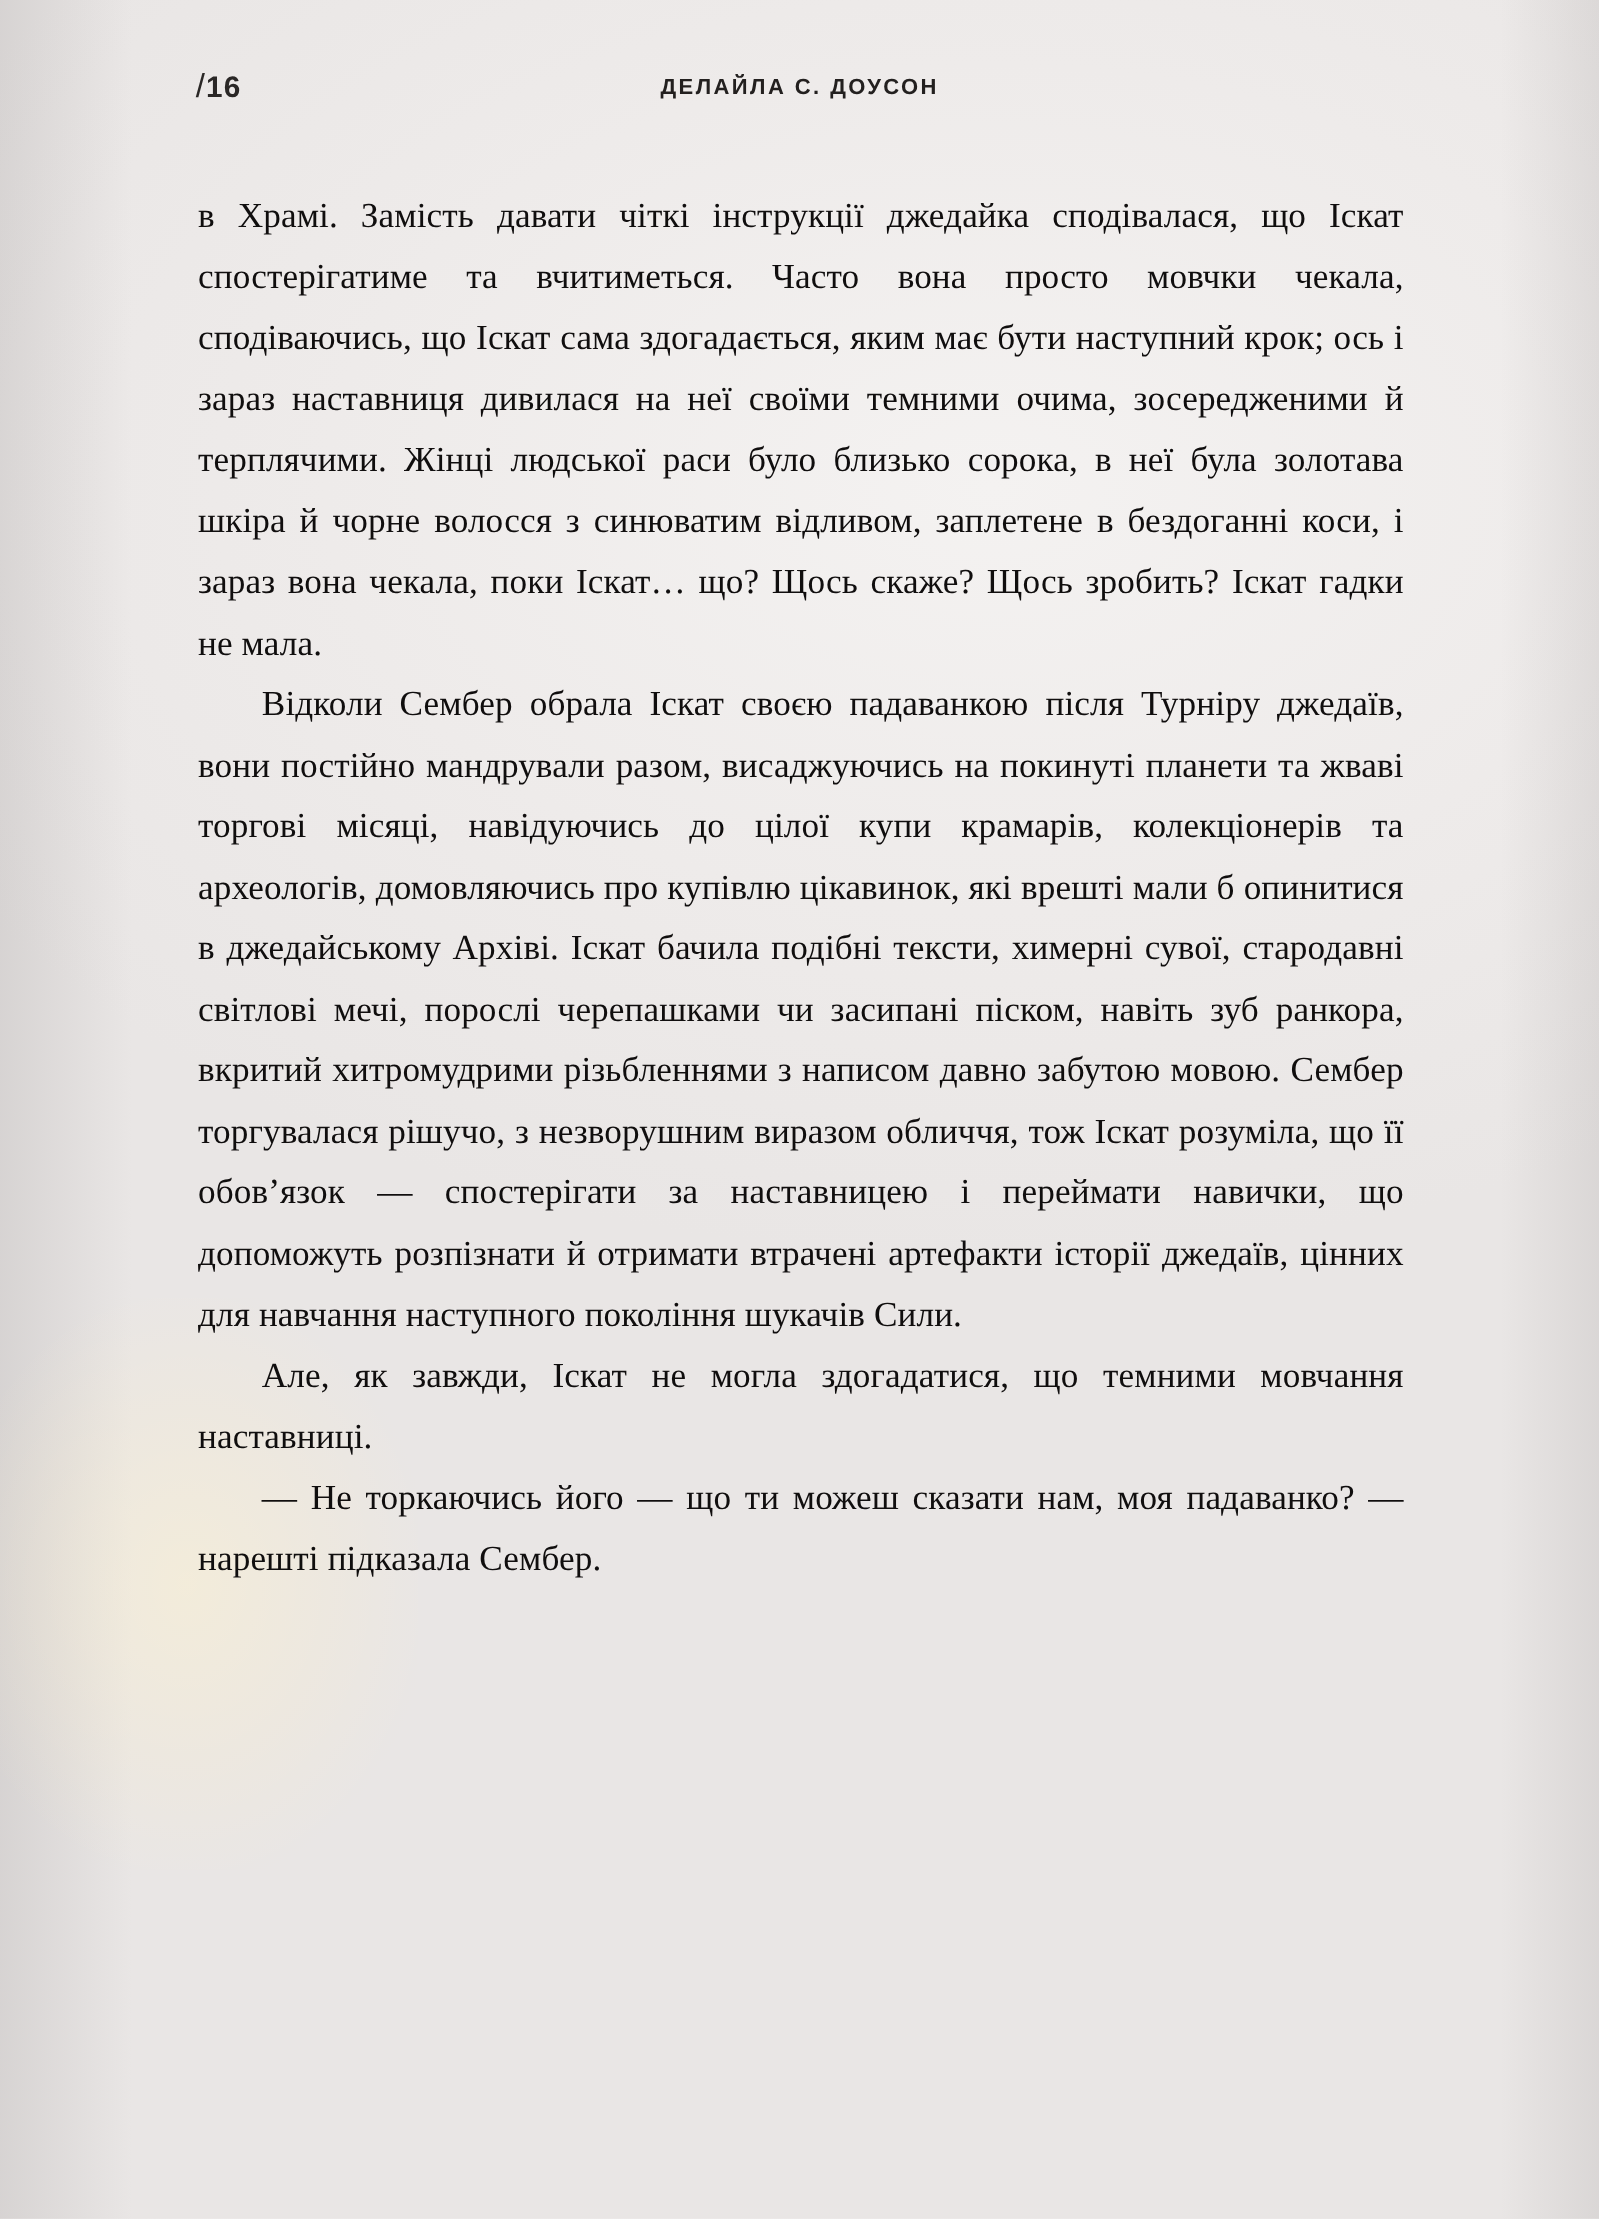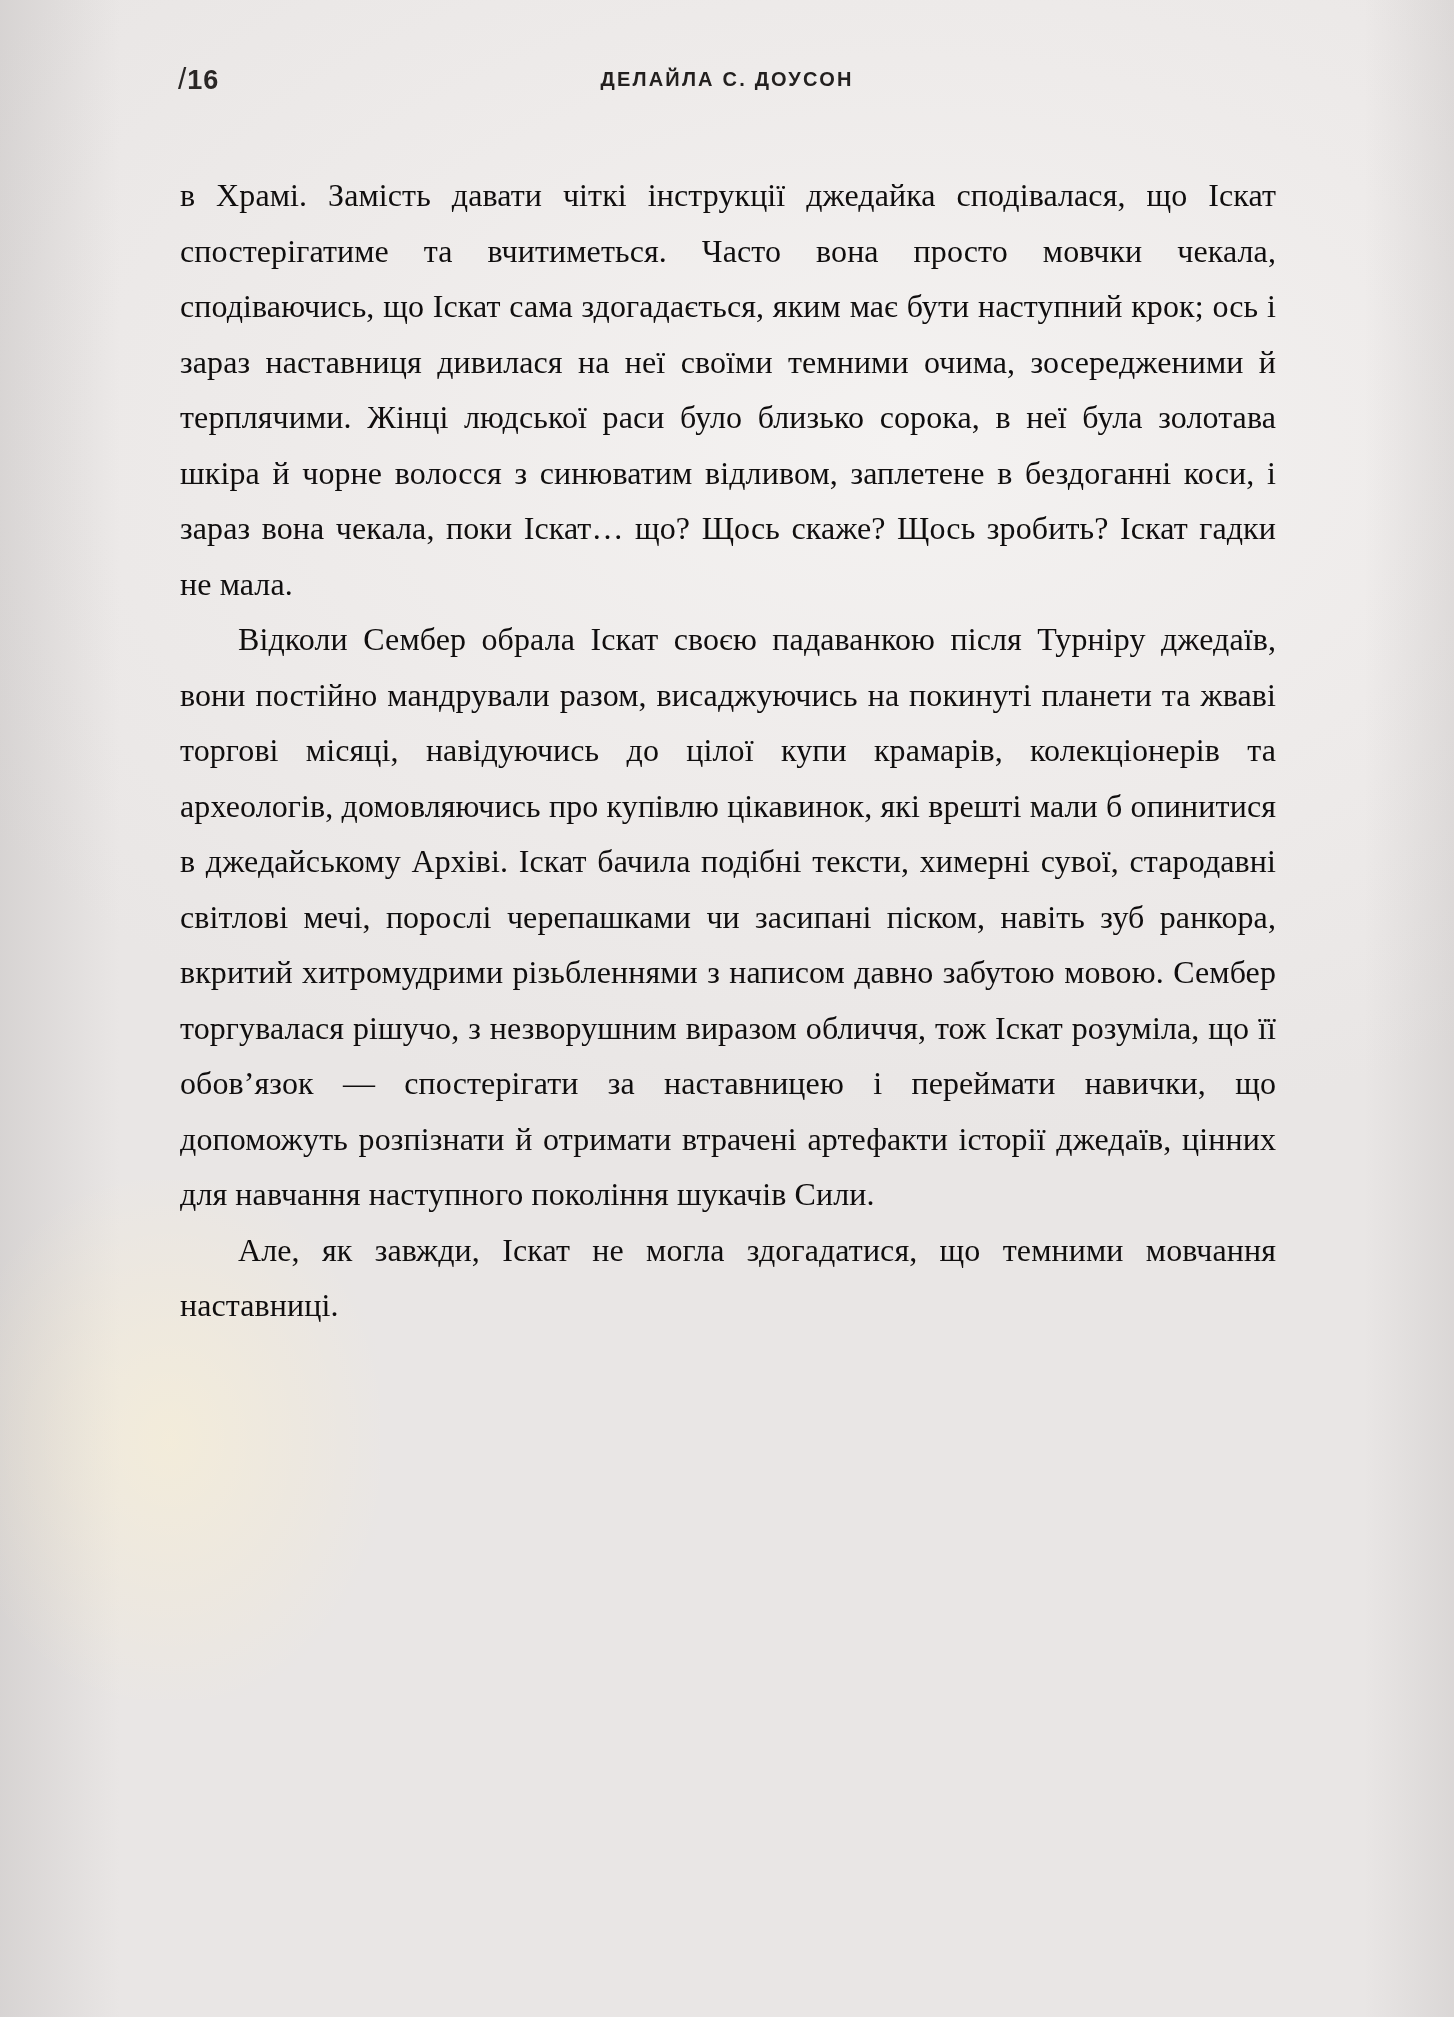--- a/index.html
+++ b/index.html
@@ -119,15 +119,16 @@
     <div class="folio">
       <span class="slash">/</span><span>16</span>
     </div>
     <div class="running-head">ДЕЛАЙЛА С. ДОУСОН</div>
   </div>
 
   <div class="body-text">
     <p class="no-indent">в Храмі. Замість давати чіткі інструкції джедайка сподівалася, що Іскат спостерігатиме та вчитиметься. Часто вона просто мовчки чекала, сподіваючись, що Іскат сама здогадається, яким має бути наступний крок; ось і зараз наставниця дивилася на неї своїми темними очима, зосередженими й терплячими. Жінці людської раси було близько сорока, в неї була золотава шкіра й чорне волосся з синюватим відливом, заплетене в бездоганні коси, і зараз вона чекала, поки Іскат… що? Щось скаже? Щось зробить? Іскат гадки не мала.</p>
     <p>Відколи Сембер обрала Іскат своєю падаванкою після Турніру джедаїв, вони постійно мандрували разом, висаджуючись на покинуті планети та жваві торгові місяці, навідуючись до цілої купи крамарів, колекціонерів та археологів, домовляючись про купівлю цікавинок, які врешті мали б опинитися в джедайському Архіві. Іскат бачила подібні тексти, химерні сувої, стародавні світлові мечі, порослі черепашками чи засипані піском, навіть зуб ранкора, вкритий хитромудрими різьбленнями з написом давно забутою мовою. Сембер торгувалася рішучо, з незворушним виразом обличчя, тож Іскат розуміла, що її обов’язок — спостерігати за наставницею і переймати навички, що допоможуть розпізнати й отримати втрачені артефакти історії джедаїв, цінних для навчання наступного покоління шукачів Сили.</p>
     <p>Але, як завжди, Іскат не могла здогадатися, що темними мовчання наставниці.</p>
+    <p class="dialogue">— Не торкаючись його — що ти можеш сказати нам, моя падаванко? — нарешті підказала Сембер.</p>
   </div>
 
 </div>
 
 </body></html>

